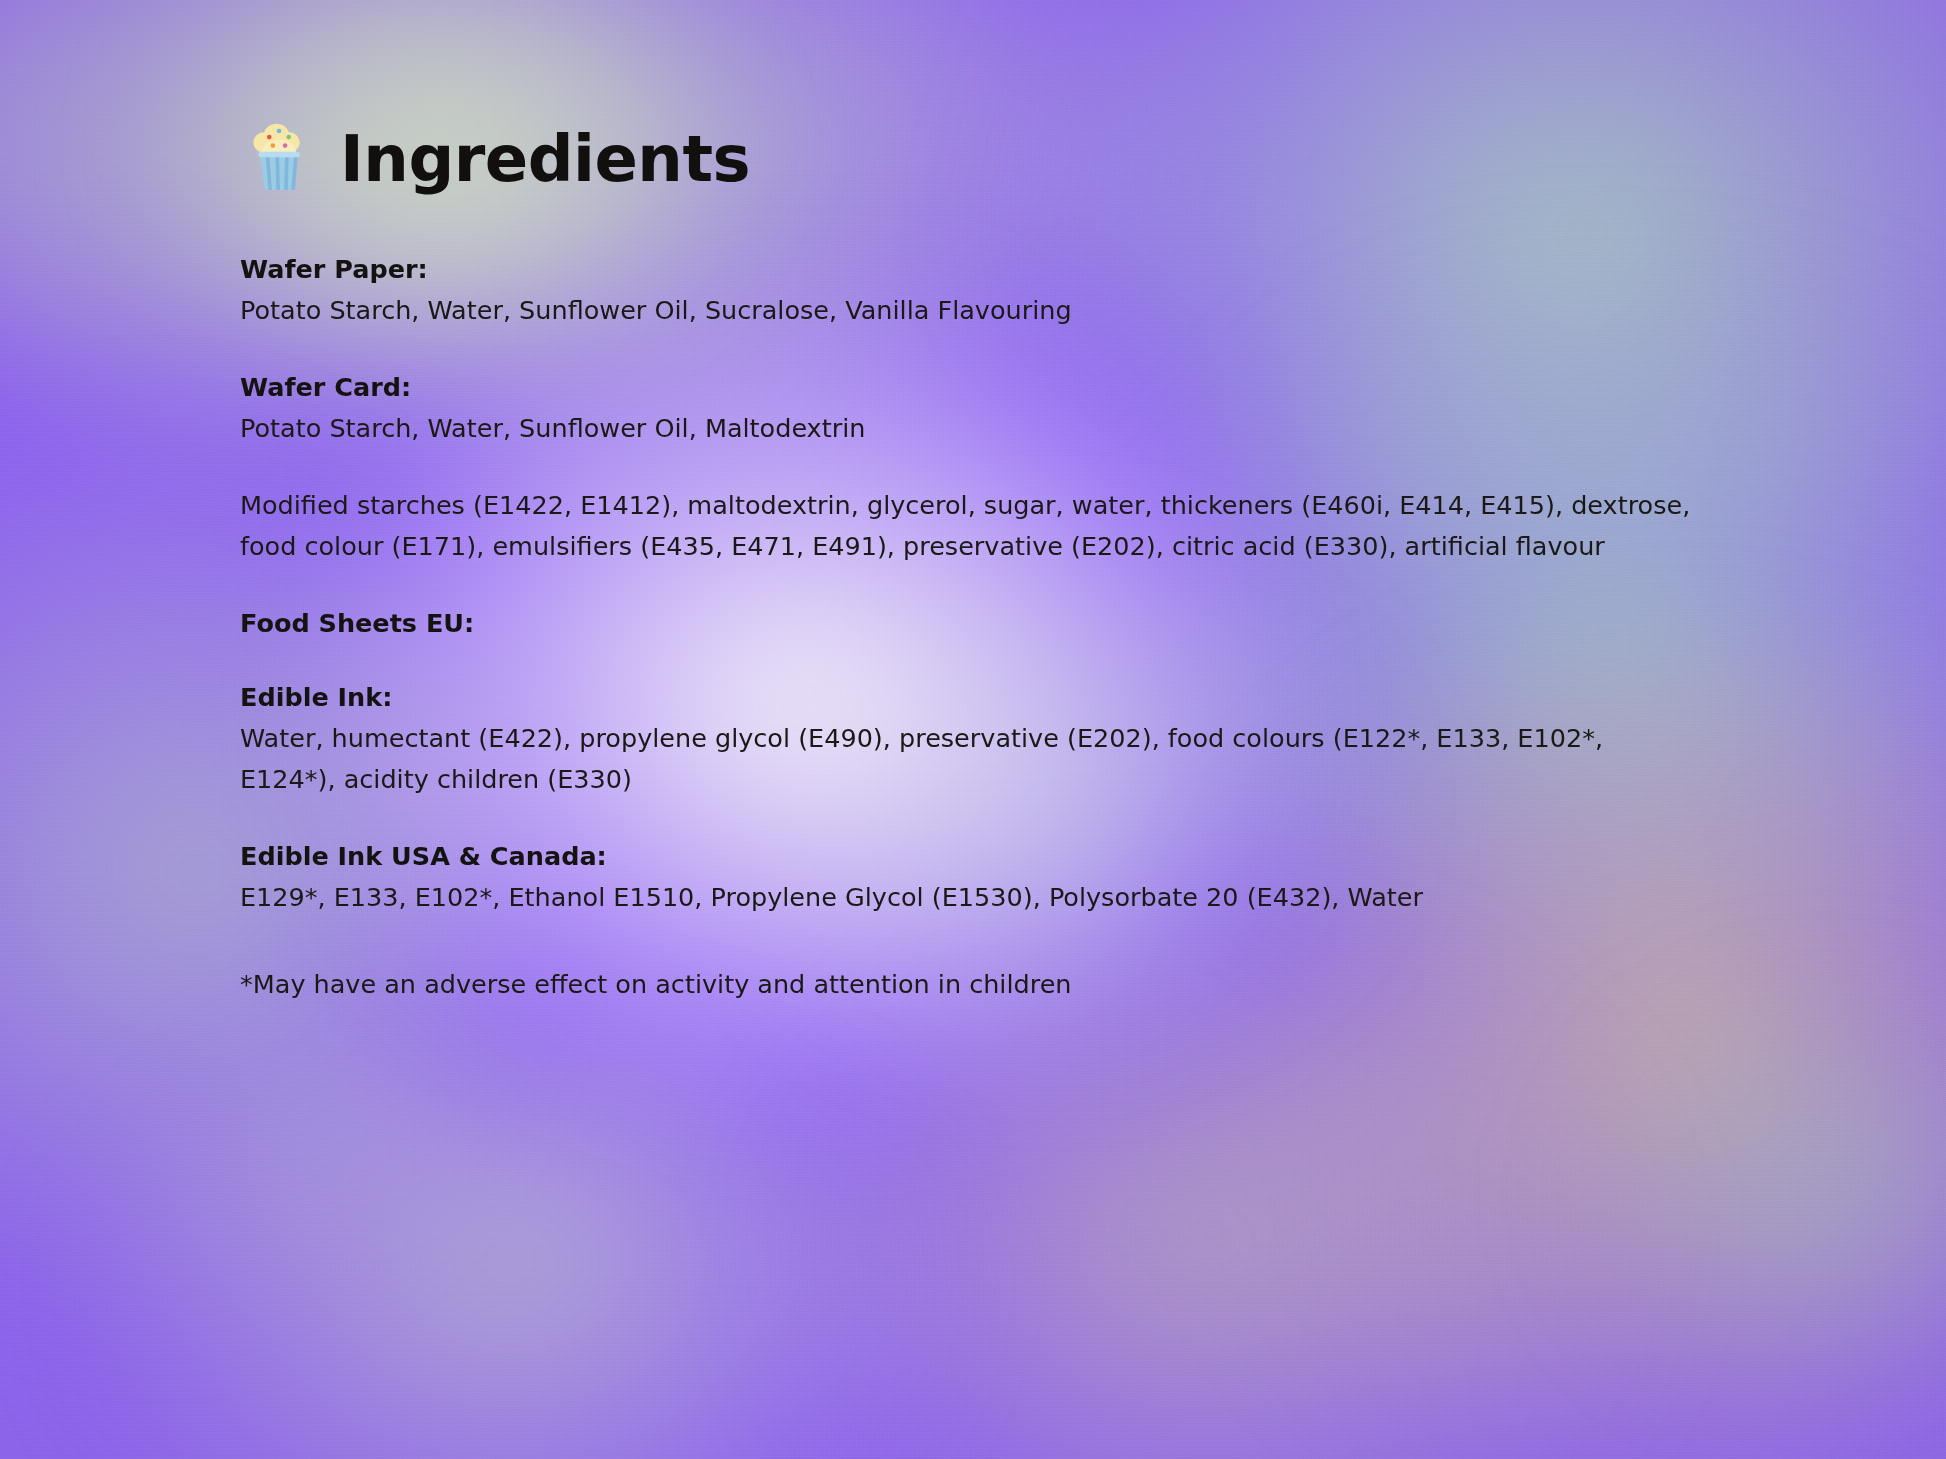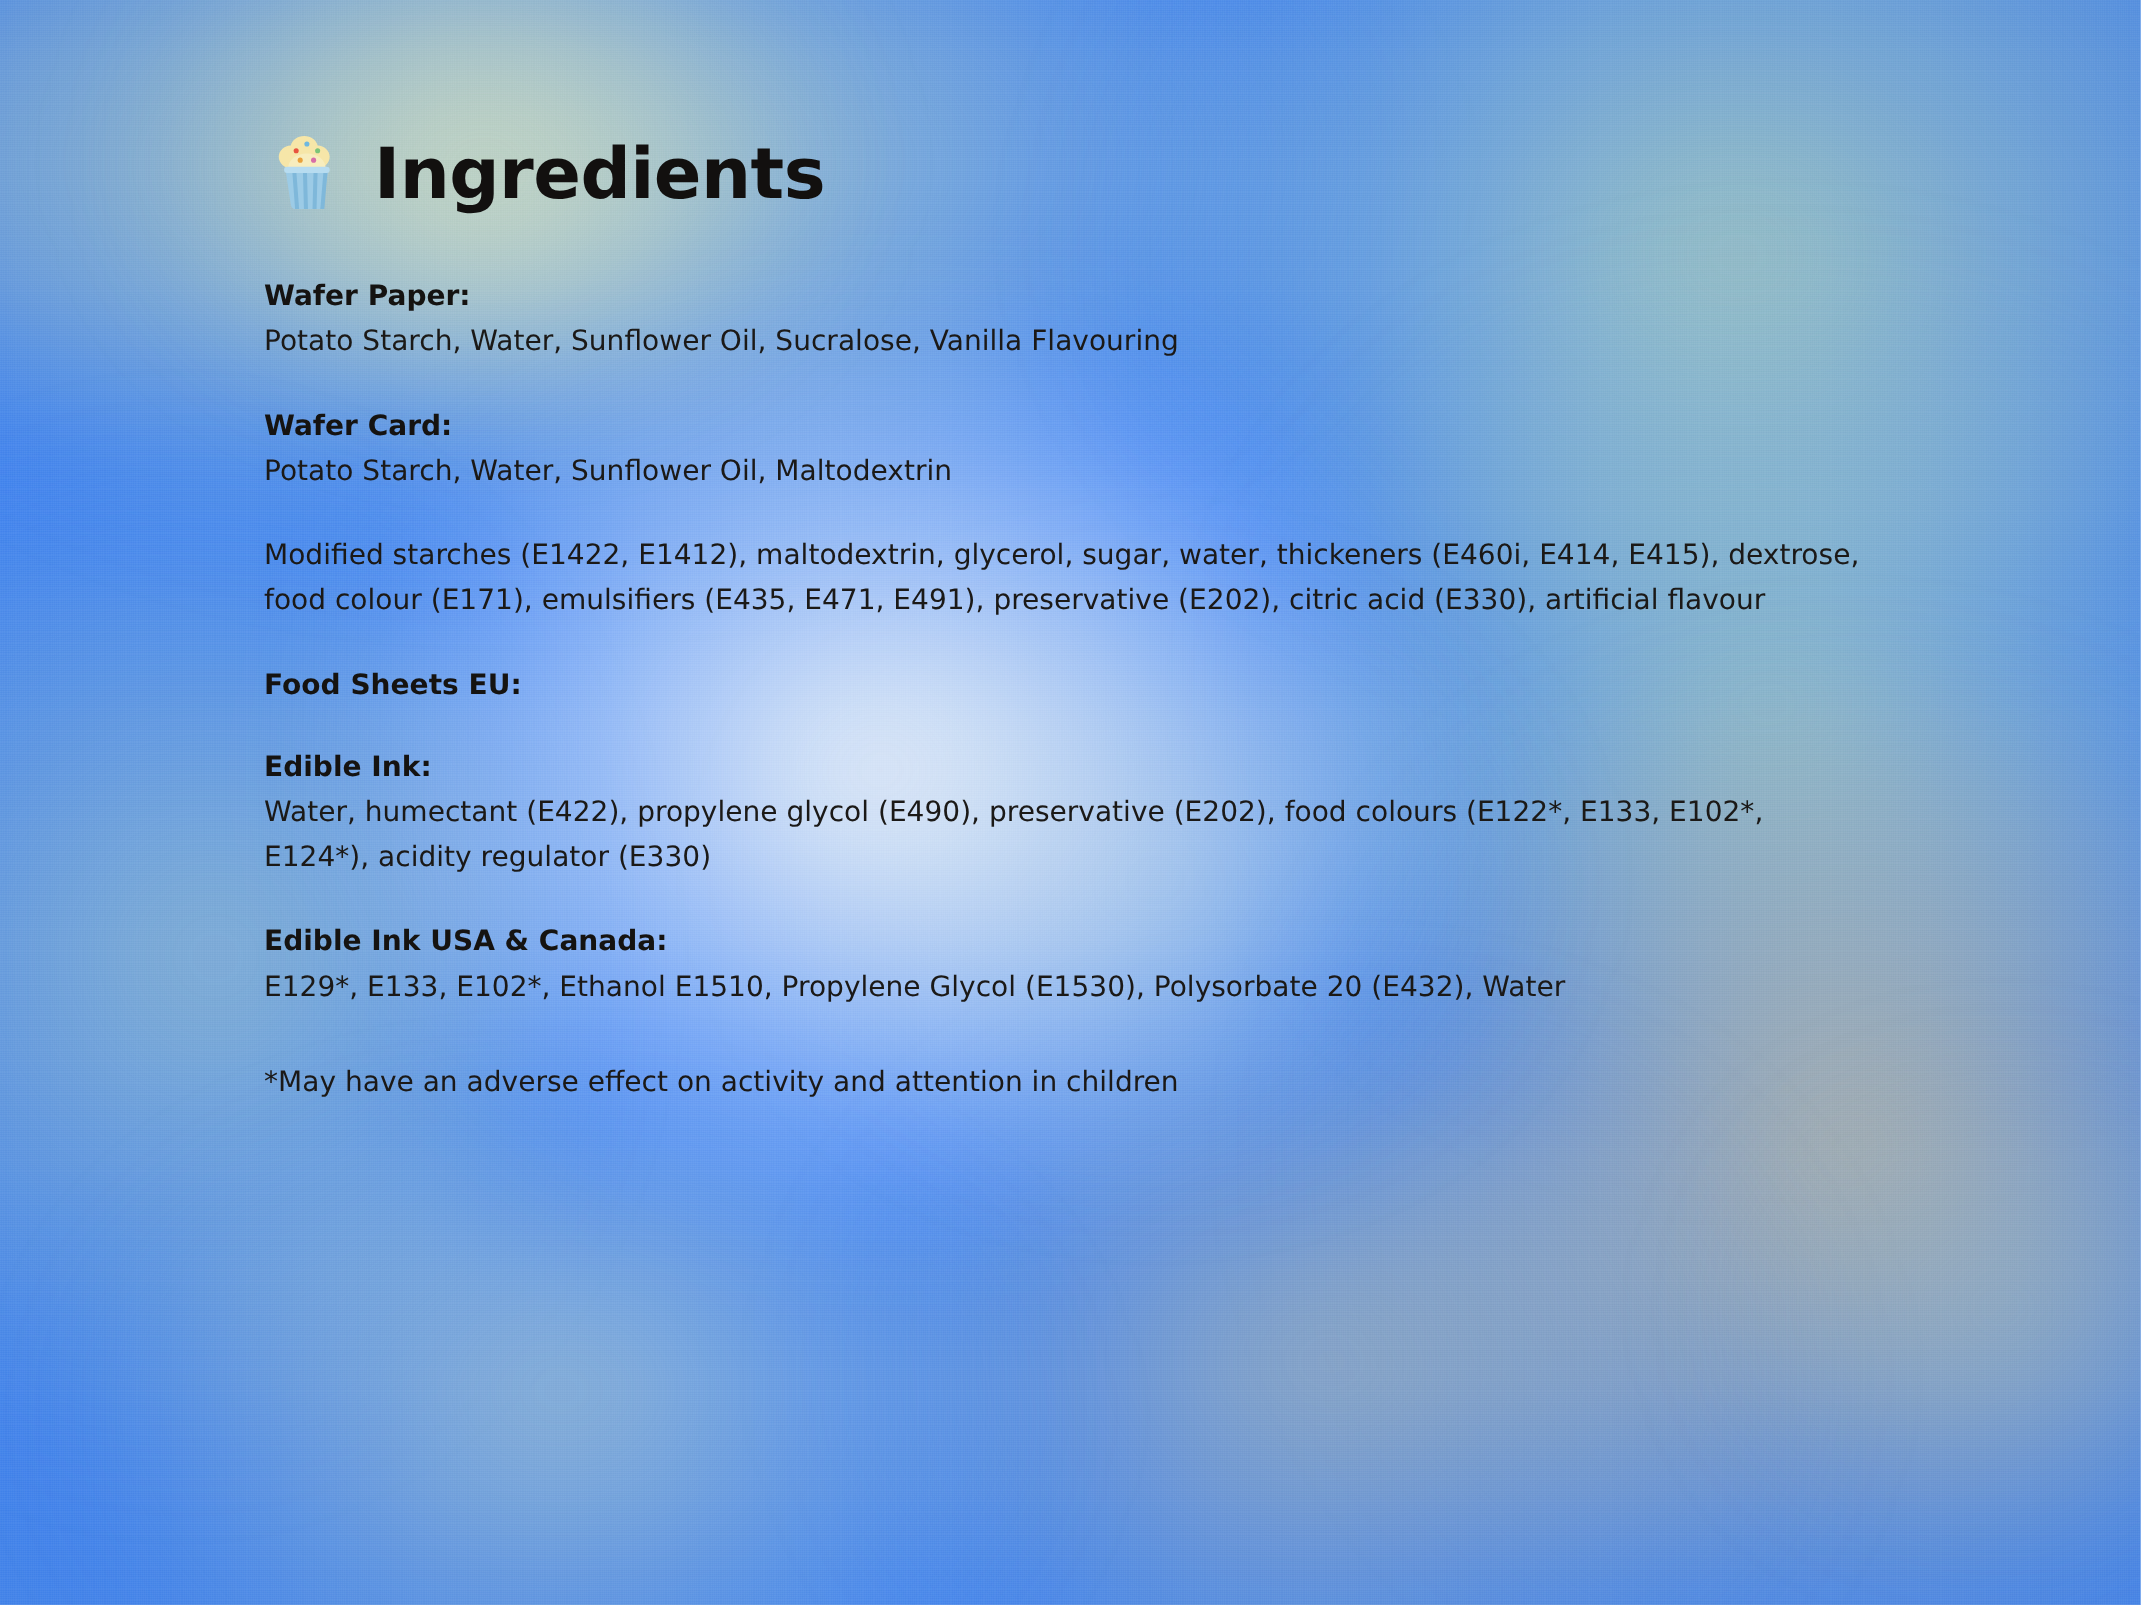--- a/index.html
+++ b/index.html
@@ -13,21 +13,21 @@
     font-family: "DejaVu Sans", sans-serif;
     background: #eef3ea;
   }
 
   
   .page {
     position: relative;
     width: 1946px;
     height: 1459px;
     overflow: hidden;
-    background-color: #3b82f6;
+    background-color: #8b5cf6;
   }
   .wash {
     position: absolute;
     pointer-events: none;
     border-radius: 50%;
     filter: blur(60px);
   }
   .w1 {  
     left: -120px; top: -200px; width: 1400px; height: 700px;
     background: radial-gradient(ellipse at 40% 50%, rgba(196,216,186,0.85), rgba(196,216,186,0) 70%);
@@ -205,21 +205,21 @@
     <div class="block">
       <div class="body">Modified starches (E1422, E1412), maltodextrin, glycerol, sugar, water, thickeners (E460i, E414, E415), dextrose, food colour (E171), emulsifiers (E435, E471, E491), preservative (E202), citric acid (E330), artificial flavour</div>
     </div>
 
     <div class="block">
       <div class="label">Food Sheets EU:</div>
     </div>
 
     <div class="block">
       <div class="label">Edible Ink:</div>
-      <div class="body">Water, humectant (E422), propylene glycol (E490), preservative (E202), food colours (E122*, E133, E102*, E124*), acidity regulator (E330)</div>
+      <div class="body">Water, humectant (E422), propylene glycol (E490), preservative (E202), food colours (E122*, E133, E102*, E124*), acidity children (E330)</div>
     </div>
 
     <div class="block">
       <div class="label">Edible Ink USA &amp; Canada:</div>
       <div class="body">E129*, E133, E102*, Ethanol E1510, Propylene Glycol (E1530), Polysorbate 20 (E432), Water</div>
     </div>
 
     <div class="footnote">*May have an adverse effect on activity and attention in children</div>
 
   </div>

